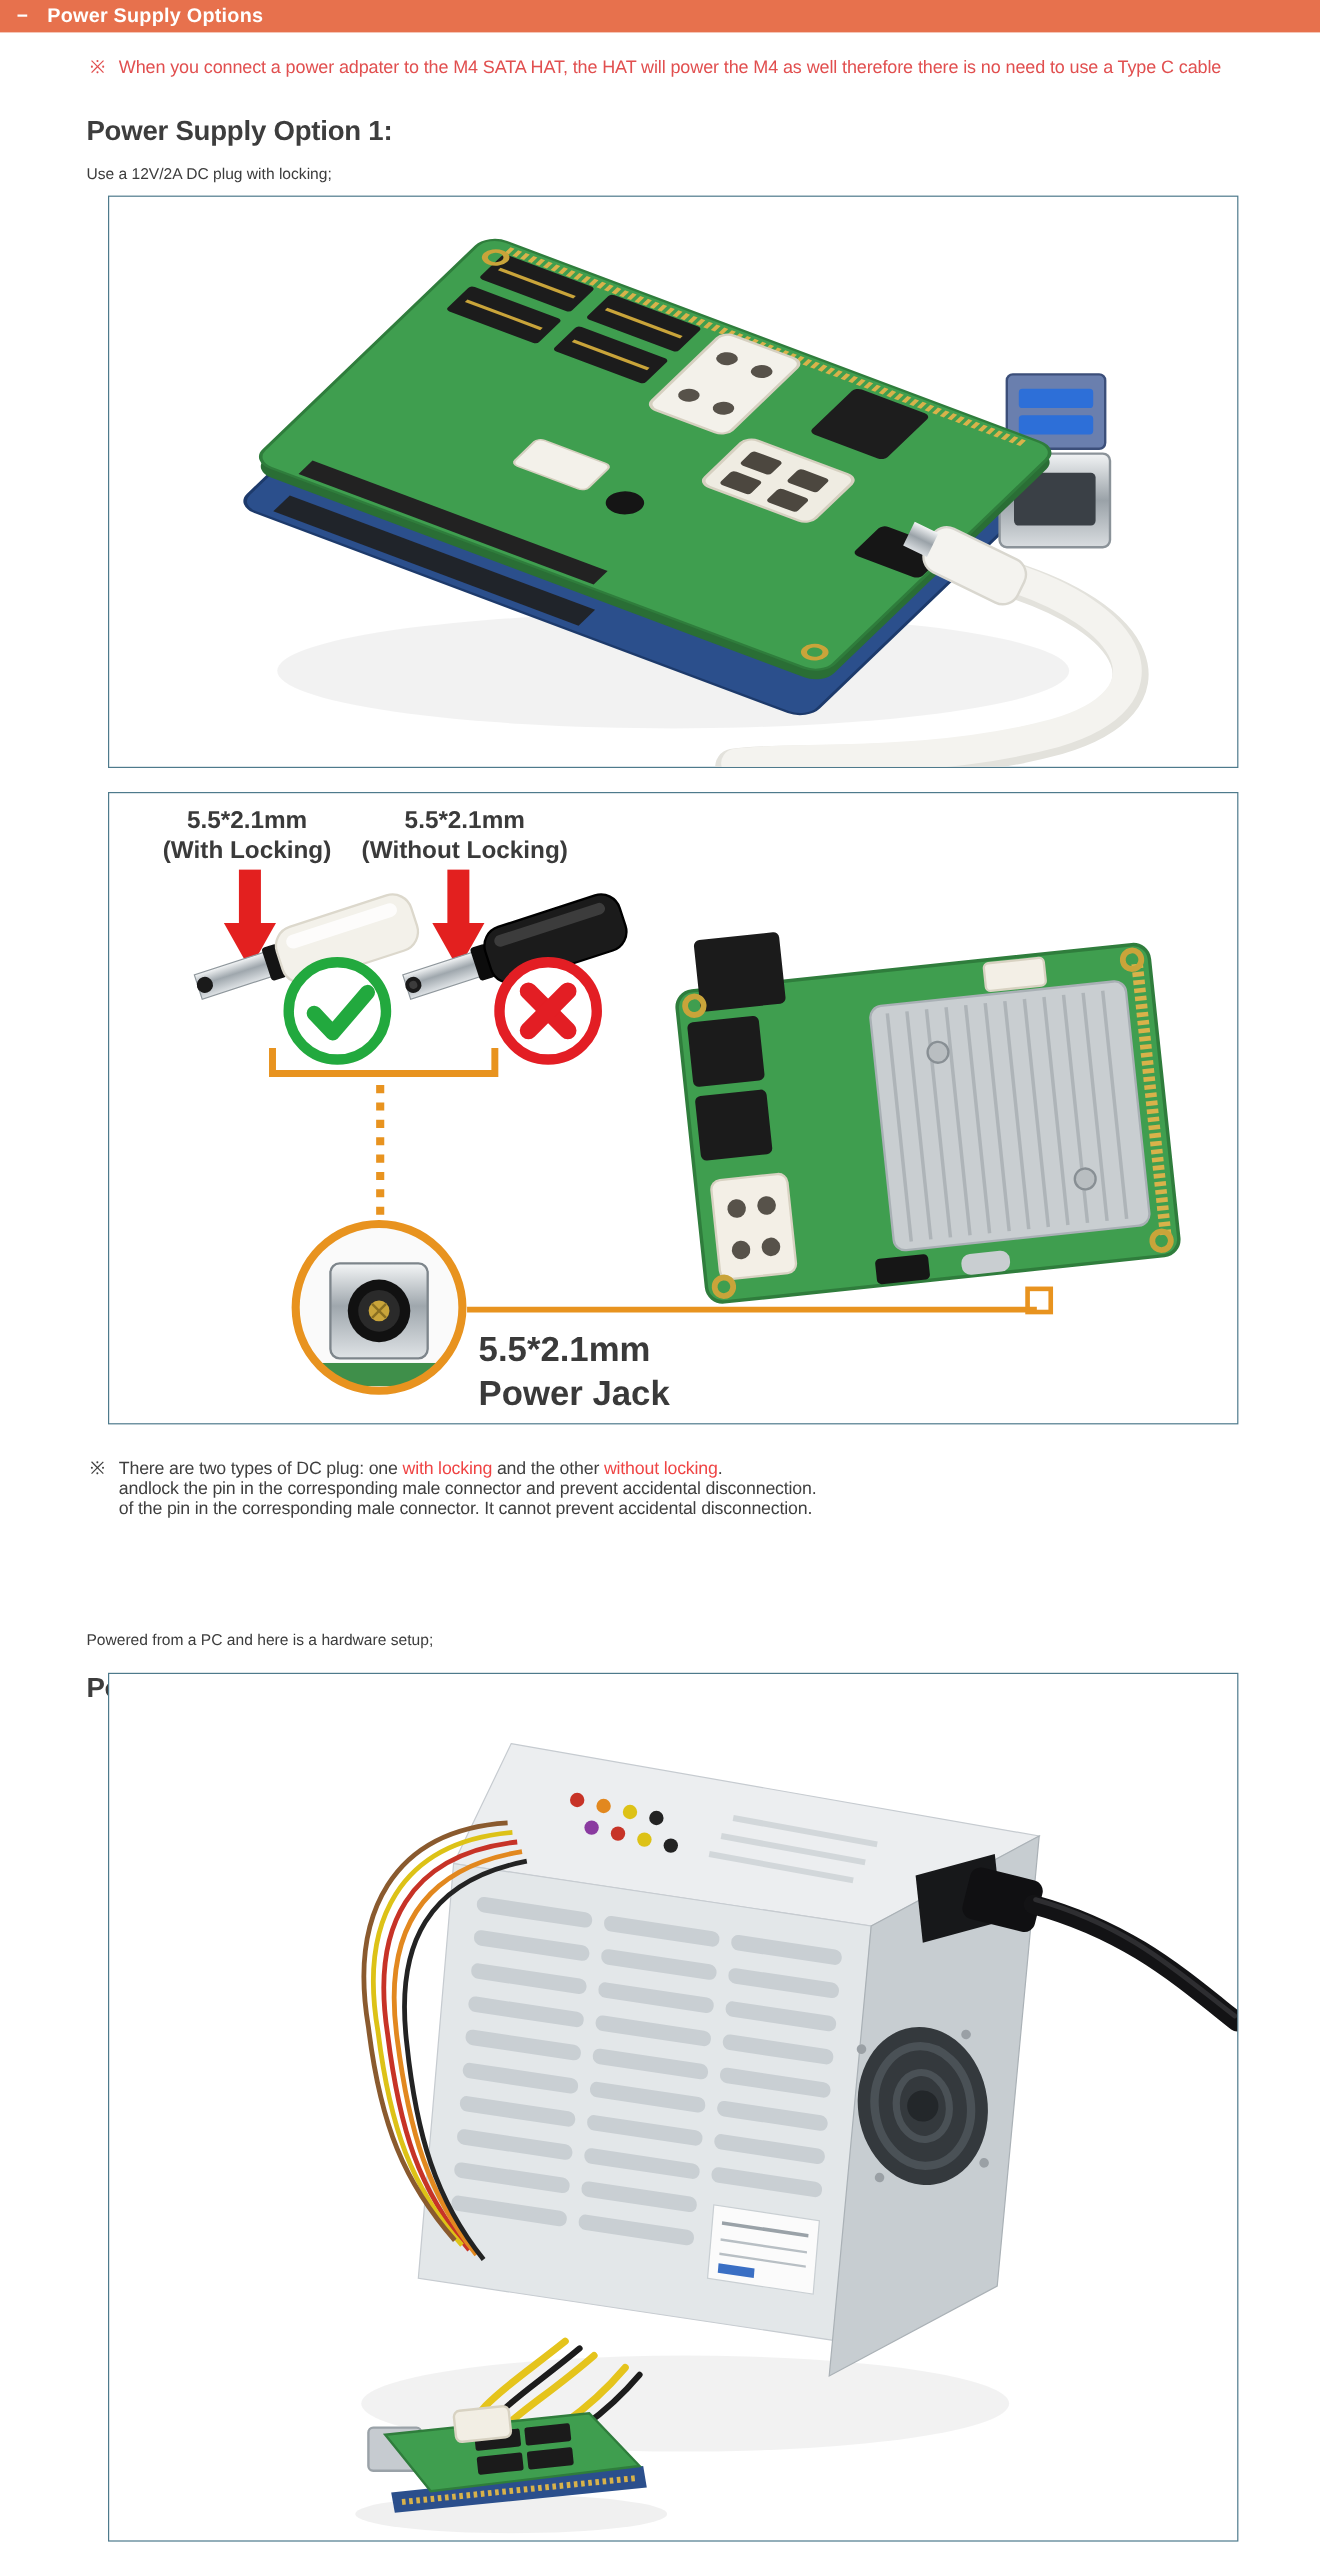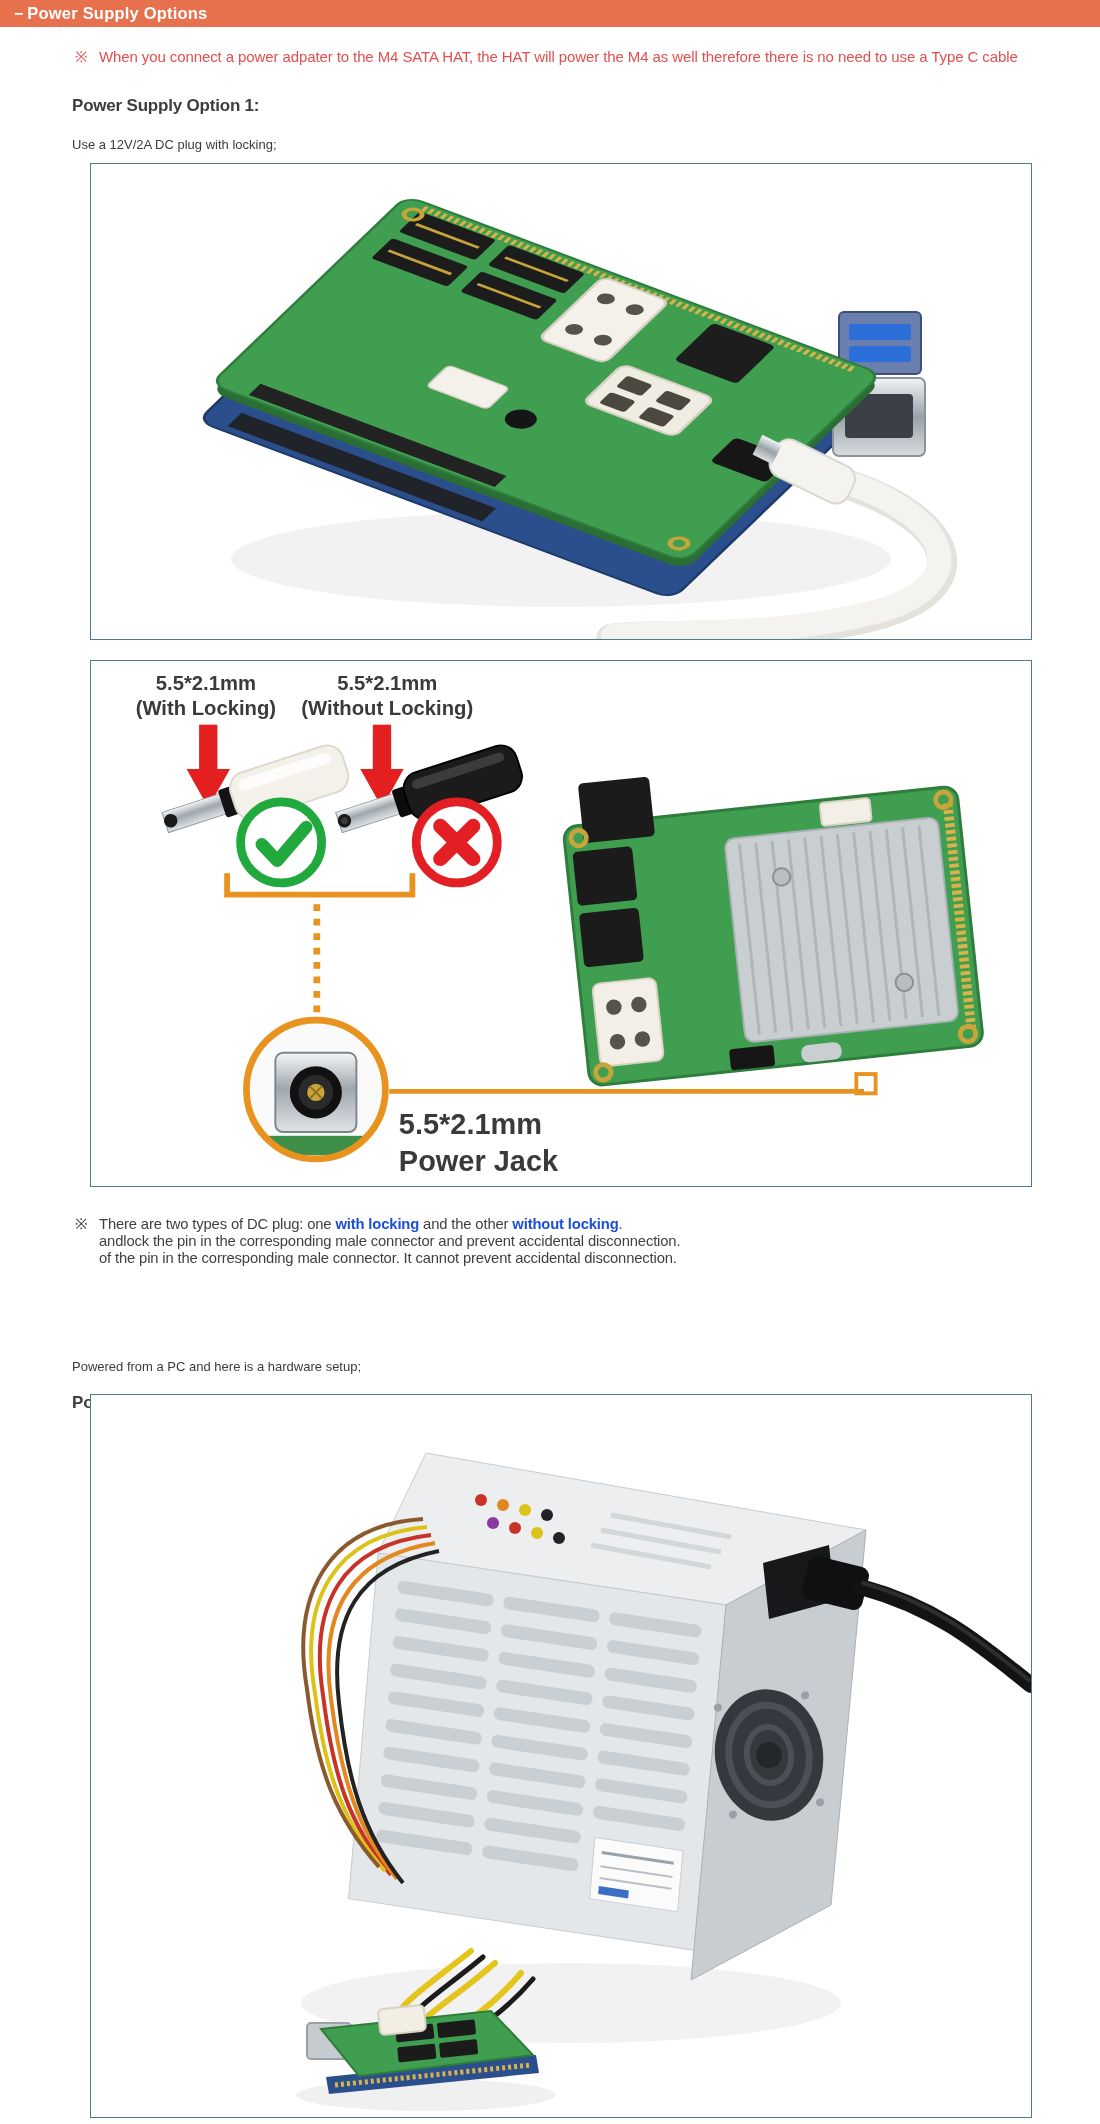--- a/index.html
+++ b/index.html
@@ -1,28 +1,28 @@
 <!DOCTYPE html>
 <html><head>
 <meta charset="utf-8">
 <style>
   html,body{margin:0;padding:0;background:#ffffff;}
   body{width:1100px;height:2124px;position:relative;font-family:"Liberation Sans",sans-serif;overflow:hidden;}
 
   .section-header{position:absolute;left:0;top:0;width:1100px;height:27px;background:#e7714d;display:flex;align-items:center;cursor:pointer;}
   .collapse-sym{color:#ffffff;font-weight:bold;font-size:16px;margin-left:14px;}
-  .section-title{color:#ffffff;font-weight:bold;font-size:16.5px;margin-left:4px;letter-spacing:.2px;}
+  .section-title{color:#ffffff;font-weight:bold;font-size:16.5px;margin-left:16px;letter-spacing:.2px;}
 
   .note{position:absolute;left:75px;display:flex;white-space:nowrap;}
   .note .marker{flex:none;width:24px;}
   .note-top{top:44px;color:#e14f4f;font-size:15px;line-height:25px;letter-spacing:-.1px;}
   .note-plug{top:1216px;color:#3f3f3f;font-size:14.8px;line-height:17.2px;letter-spacing:-.15px;}
-  .note-plug b{font-weight:700;color:#1d4ed8;}
-
-  h3.opt{position:absolute;left:72px;margin:0;font-size:17px;font-weight:700;color:#3d3d3d;letter-spacing:-.2px;}
+  .note-plug b{font-weight:400;color:#ef4444;}
+
+  h3.opt{position:absolute;left:72px;margin:0;font-size:23px;font-weight:700;color:#3d3d3d;letter-spacing:-.2px;}
   .h-opt1{top:96px;}
   .h-opt2{top:1393px;}
   p.desc{position:absolute;left:72px;margin:0;font-size:13px;color:#3c3c3c;}
   .d-opt1{top:137px;}
   .d-opt2{top:1359px;}
 
   .figure{position:absolute;left:90px;width:942px;border:1px solid #4e7a8c;background:#ffffff;box-sizing:border-box;}
   #fig1{top:163px;height:477px;}
   #fig2{top:660px;height:527px;}
   #fig3{top:1394px;height:724px;}

